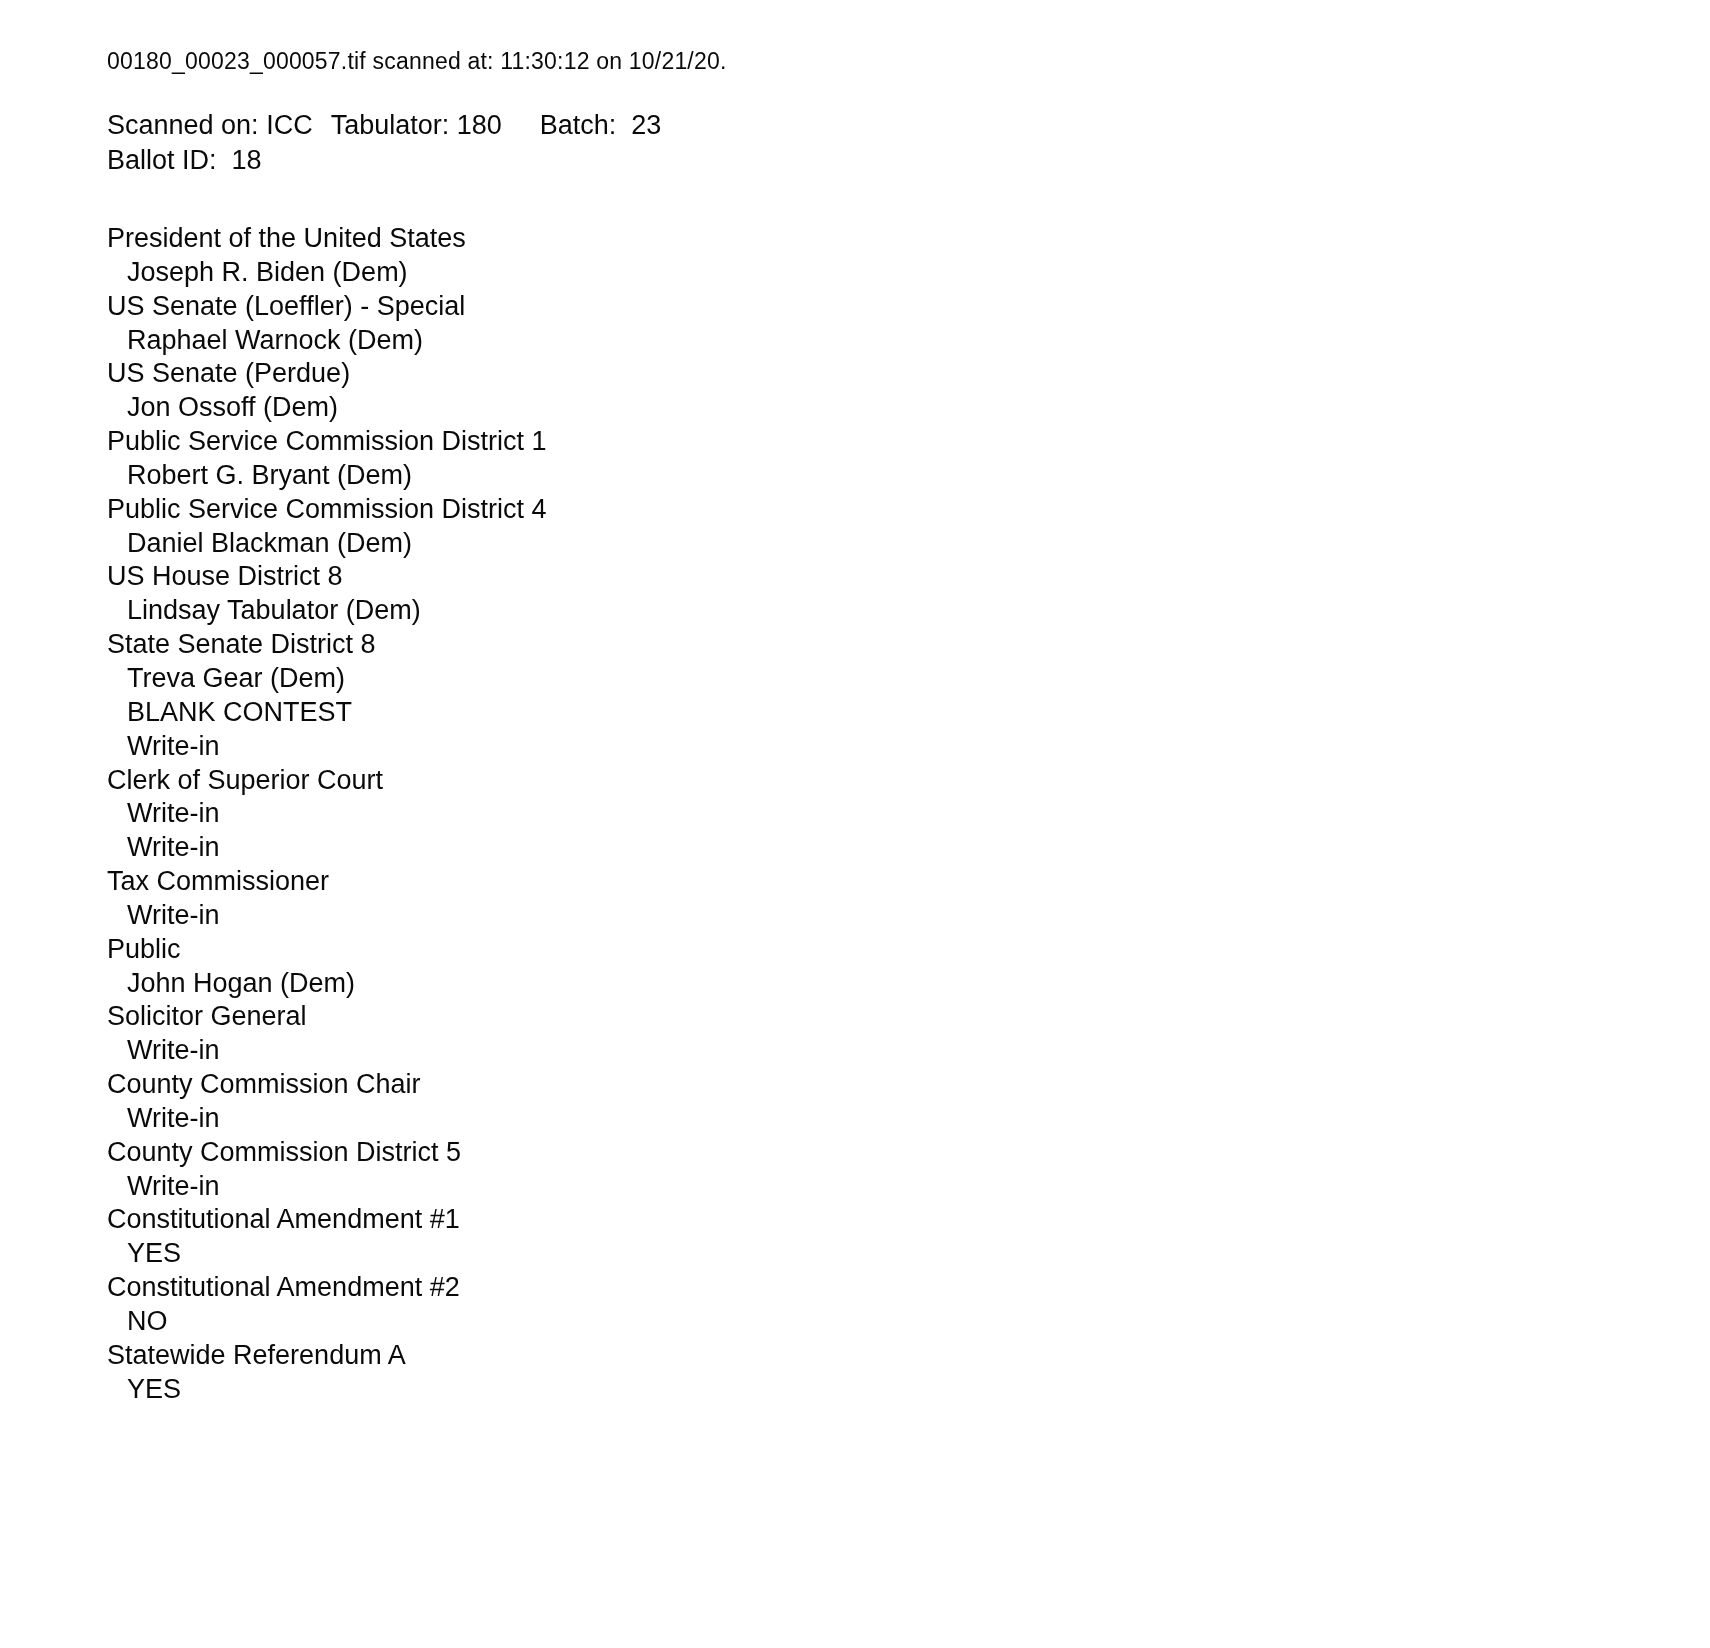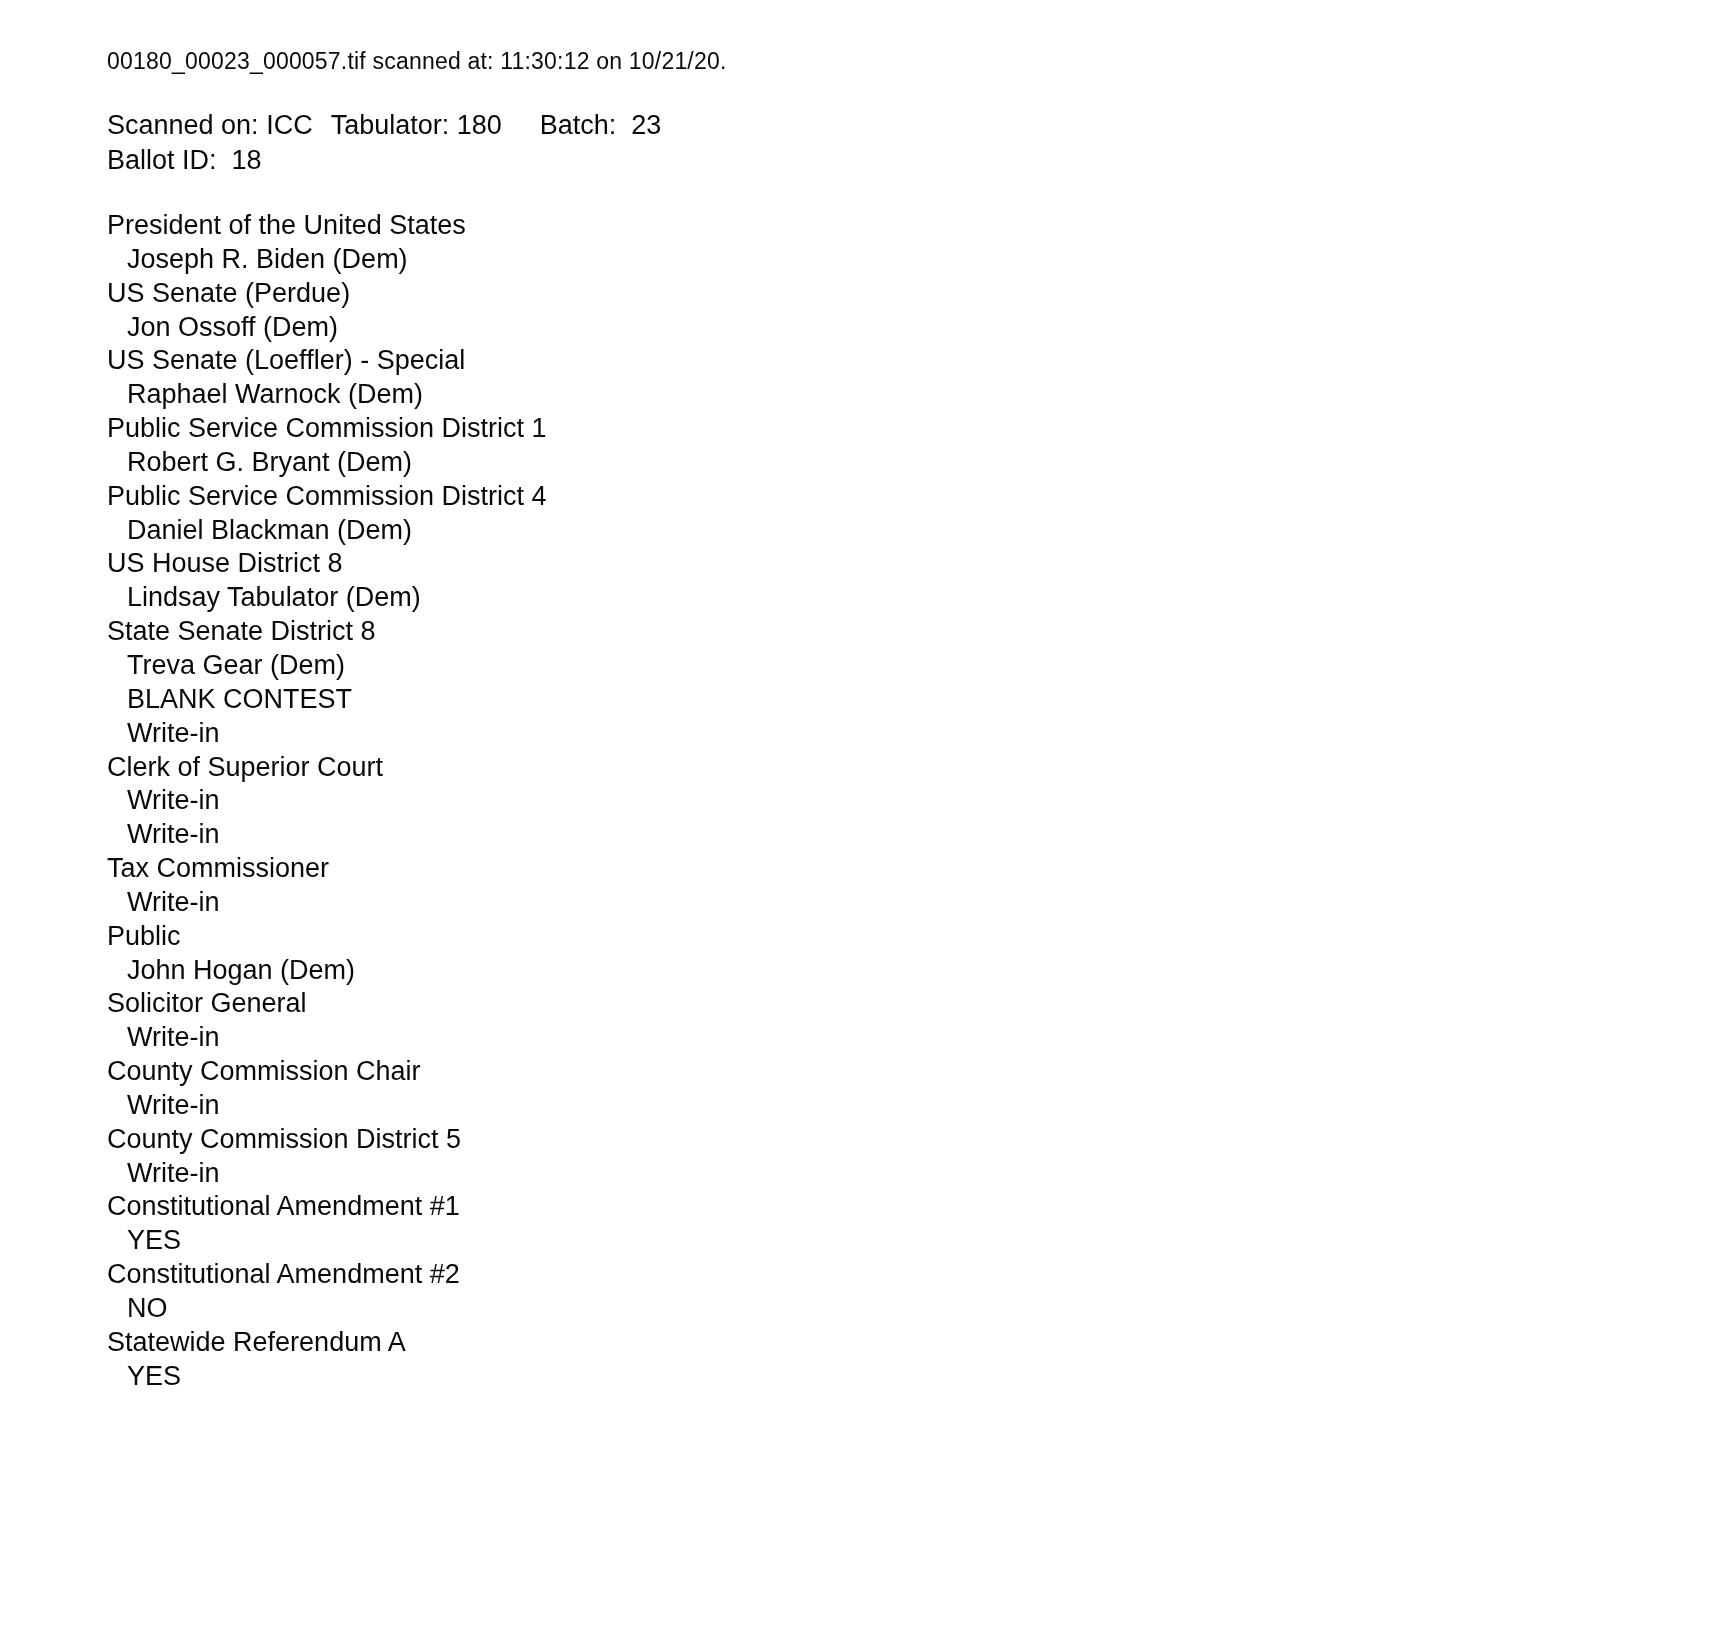--- a/index.html
+++ b/index.html
@@ -29,21 +29,21 @@
     line-height: 35px;
   }
   .meta-row {
     display: flex;
     align-items: center;
     white-space: pre-wrap;
   }
   .meta-row .sep-sm { display: inline-block; width: 18px; }
   .meta-row .sep-md { display: inline-block; width: 38px; }
   .contest-list {
-    margin-top: 31px;
+    margin-top: 44px;
     font-size: 27px;
     line-height: 33.85px;
   }
   .contest-title {
     white-space: pre-wrap;
   }
   .contest-choice {
     padding-left: 20px;
     white-space: pre-wrap;
   }
@@ -67,26 +67,26 @@
       <span>Ballot ID:  18</span>
     </div>
   </div>
 
   <div class="contest-list">
       <div class="contest">
         <div class="contest-title">President of the United States</div>
         <div class="contest-choice">Joseph R. Biden (Dem)</div>
       </div>
       <div class="contest">
+        <div class="contest-title">US Senate (Loeffler) - Special</div>
+        <div class="contest-choice">Raphael Warnock (Dem)</div>
+      </div>
+      <div class="contest">
         <div class="contest-title">US Senate (Perdue)</div>
         <div class="contest-choice">Jon Ossoff (Dem)</div>
-      </div>
-      <div class="contest">
-        <div class="contest-title">US Senate (Loeffler) - Special</div>
-        <div class="contest-choice">Raphael Warnock (Dem)</div>
       </div>
       <div class="contest">
         <div class="contest-title">Public Service Commission District 1</div>
         <div class="contest-choice">Robert G. Bryant (Dem)</div>
       </div>
       <div class="contest">
         <div class="contest-title">Public Service Commission District 4</div>
         <div class="contest-choice">Daniel Blackman (Dem)</div>
       </div>
       <div class="contest">

